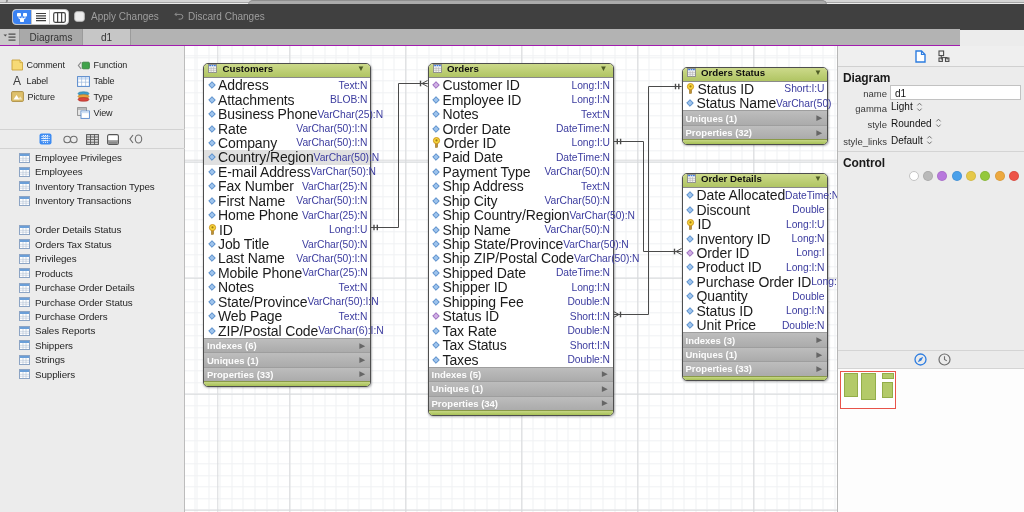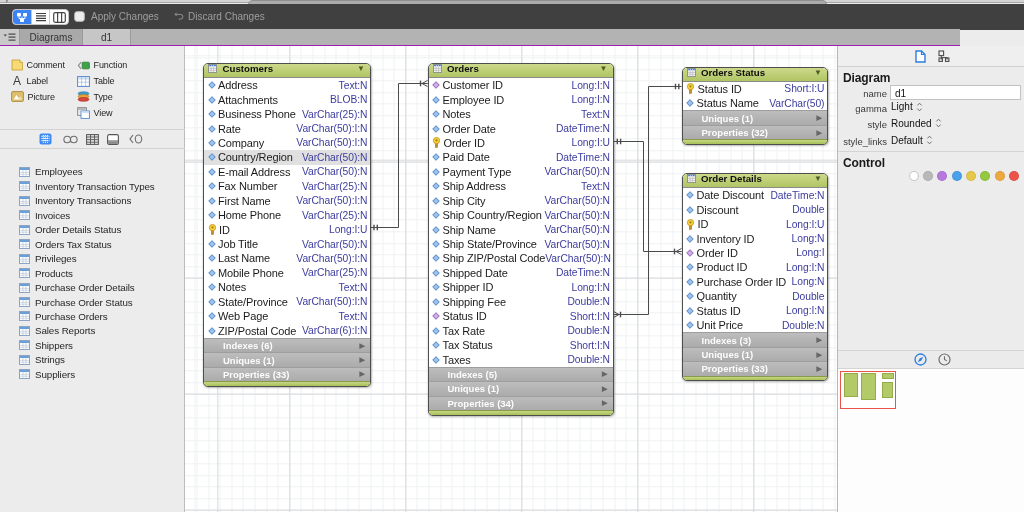--- a/index.html
+++ b/index.html
@@ -38,23 +38,23 @@
  repeating-linear-gradient(to bottom,#eff1f3 0 1px,transparent 1px 11.6px);
 background-position:104.3px 0,0 115.7px,11.5px 0,0 11.3px;}
 
 .tbl{position:absolute;background:#fff;border:1px solid #4e4e4e;border-radius:5px;box-shadow:0.5px 1px 2px rgba(0,0,0,0.28)}
 .thead{height:14.0px;background:linear-gradient(#ccd98a,#b0c563);border-bottom:1px solid #8a8a8a;border-radius:4px 4px 0 0;display:flex;align-items:center;padding:0 4px 4px 4px}
 .tname{font-size:9.7px;font-weight:bold;color:#0e0e0e;margin-left:5.5px;flex:1}
 .tarr{font-size:8px;color:#4e5c26;margin-right:1px}
 .trow{height:14.45px;display:flex;align-items:center;padding:0 2.5px 0 3.5px;background:#fff}
 .trow.hl{background:#e0e0e0}
 .fic{flex:none;margin-right:2.5px}
-.fn{font-size:11px;color:#1b1b1b;flex:1;white-space:nowrap;letter-spacing:-0.12px}
+.fn{font-size:14px;color:#1b1b1b;flex:1;white-space:nowrap;letter-spacing:-0.12px}
 .ft{font-size:10.3px;color:#3c3c9f;white-space:nowrap;letter-spacing:-0.05px}
-.tfoot{height:14.45px;background:linear-gradient(#bdbdbd,#ababab);border-top:1px solid #9e9e9e;display:flex;align-items:center;padding:0 5px 0 19px;color:#fcfcfc;font-size:9.5px;font-weight:bold}
+.tfoot{height:14.45px;background:linear-gradient(#bdbdbd,#ababab);border-top:1px solid #9e9e9e;display:flex;align-items:center;padding:0 5px 0 3px;color:#fcfcfc;font-size:9.5px;font-weight:bold}
 .tfoot .farr{flex:none;margin-left:auto;font-size:7px;color:#666}
 .tstrip{height:4.5px;background:linear-gradient(#c6d685,#a7c156);border-radius:0 0 4px 4px;border-top:1px solid #8a9a48}
 
 #rpanel{position:absolute;left:837px;top:46px;width:187px;height:466px;background:#ececec;border-left:1px solid #b7b7b7}
 #rptop{position:absolute;left:0;top:0;width:187px;height:21px;background:#efefef;border-bottom:1px solid #d0d0d0;display:flex;align-items:center}
 .rlbl{position:absolute;font-size:9.5px;color:#3a3a3a;text-align:right;left:0;width:49px;white-space:nowrap}
 .rval{position:absolute;left:53px;font-size:10px;color:#111;display:flex;align-items:center;white-space:nowrap}
 .rhdr{position:absolute;left:5px;font-size:12px;font-weight:bold;color:#1a1a1a;letter-spacing:-0.1px}
 #rname{position:absolute;left:52px;top:39px;width:131px;height:15px;border:1px solid #c2c2c2;background:#fff;font-size:10px;color:#111;padding:1.5px 0 0 4px}
 .rsep{position:absolute;left:0;width:187px;border-top:1px solid #d4d4d4}
@@ -188,40 +188,40 @@
           <path d="M0.6 7h10.8" stroke="#565656" stroke-width="1"></path>
           <rect x="1.2" y="7.5" width="9.6" height="2.4" fill="#8a8a8a"></rect>
         </svg>
       </div>
 <div class="stool" style="left:127px;width:18px">
         <svg width="15" height="10" viewBox="0 0 15 10">
           <path d="M4 1 1 5l3 4" stroke="#6e6e6e" stroke-width="1.2" fill="none"></path>
           <ellipse cx="9.5" cy="5" rx="3.2" ry="4" fill="none" stroke="#6e6e6e" stroke-width="1.1"></ellipse>
         </svg>
       </div>
+<div class="slist" style="top:104.3px"><svg width="11" height="10" viewBox="0 0 11 10" style="flex:none">
+          <rect x="0.5" y="0.5" width="10" height="9" fill="#ffffff" stroke="#8ca4c4" stroke-width="1"></rect>
+          <rect x="1" y="1" width="9" height="2" fill="#6b9fd8"></rect>
+          <path d="M1 5.3h9M1 7.2h9M4 3v6M7 3v6" stroke="#b0c0d4" stroke-width="0.6"></path>
+        </svg>Employee Privileges</div>
 <div class="slist" style="top:118.75px"><svg width="11" height="10" viewBox="0 0 11 10" style="flex:none">
           <rect x="0.5" y="0.5" width="10" height="9" fill="#ffffff" stroke="#8ca4c4" stroke-width="1"></rect>
           <rect x="1" y="1" width="9" height="2" fill="#6b9fd8"></rect>
           <path d="M1 5.3h9M1 7.2h9M4 3v6M7 3v6" stroke="#b0c0d4" stroke-width="0.6"></path>
         </svg>Employees</div>
 <div class="slist" style="top:133.2px"><svg width="11" height="10" viewBox="0 0 11 10" style="flex:none">
           <rect x="0.5" y="0.5" width="10" height="9" fill="#ffffff" stroke="#8ca4c4" stroke-width="1"></rect>
           <rect x="1" y="1" width="9" height="2" fill="#6b9fd8"></rect>
           <path d="M1 5.3h9M1 7.2h9M4 3v6M7 3v6" stroke="#b0c0d4" stroke-width="0.6"></path>
         </svg>Inventory Transaction Types</div>
 <div class="slist" style="top:147.64999999999998px"><svg width="11" height="10" viewBox="0 0 11 10" style="flex:none">
           <rect x="0.5" y="0.5" width="10" height="9" fill="#ffffff" stroke="#8ca4c4" stroke-width="1"></rect>
           <rect x="1" y="1" width="9" height="2" fill="#6b9fd8"></rect>
           <path d="M1 5.3h9M1 7.2h9M4 3v6M7 3v6" stroke="#b0c0d4" stroke-width="0.6"></path>
         </svg>Inventory Transactions</div>
-<div class="slist" style="top:162.1px"><svg width="11" height="10" viewBox="0 0 11 10" style="flex:none">
-          <rect x="0.5" y="0.5" width="10" height="9" fill="#ffffff" stroke="#8ca4c4" stroke-width="1"></rect>
-          <rect x="1" y="1" width="9" height="2" fill="#6b9fd8"></rect>
-          <path d="M1 5.3h9M1 7.2h9M4 3v6M7 3v6" stroke="#b0c0d4" stroke-width="0.6"></path>
-        </svg>Invoices</div>
 <div class="slist" style="top:176.55px"><svg width="11" height="10" viewBox="0 0 11 10" style="flex:none">
           <rect x="0.5" y="0.5" width="10" height="9" fill="#ffffff" stroke="#8ca4c4" stroke-width="1"></rect>
           <rect x="1" y="1" width="9" height="2" fill="#6b9fd8"></rect>
           <path d="M1 5.3h9M1 7.2h9M4 3v6M7 3v6" stroke="#b0c0d4" stroke-width="0.6"></path>
         </svg>Order Details Status</div>
 <div class="slist" style="top:191.0px"><svg width="11" height="10" viewBox="0 0 11 10" style="flex:none">
           <rect x="0.5" y="0.5" width="10" height="9" fill="#ffffff" stroke="#8ca4c4" stroke-width="1"></rect>
           <rect x="1" y="1" width="9" height="2" fill="#6b9fd8"></rect>
           <path d="M1 5.3h9M1 7.2h9M4 3v6M7 3v6" stroke="#b0c0d4" stroke-width="0.6"></path>
         </svg>Orders Tax Status</div>
@@ -709,21 +709,21 @@
           </svg>
           <span class="tname">Order Details</span>
           <span class="tarr">▼</span>
         </div>
         <div class="trow">
           <svg class="fic" width="8" height="8" viewBox="0 0 9 9">
             <defs></defs>
             <polygon points="4.5,0.7 8.3,4.5 4.5,8.3 0.7,4.5" fill="#5e95d8" stroke="#447ab8" stroke-width="0.6"></polygon>
             <polygon points="4.5,1.8 7.2,4.5 4.5,7.2 1.8,4.5" fill="#aacdf0" opacity="0.85"></polygon>
           </svg>
-          <span class="fn">Date Discount</span>
+          <span class="fn">Date Allocated</span>
           <span class="ft">DateTime:N</span>
         </div>
         <div class="trow">
           <svg class="fic" width="8" height="8" viewBox="0 0 9 9">
             <defs></defs>
             <polygon points="4.5,0.7 8.3,4.5 4.5,8.3 0.7,4.5" fill="#5e95d8" stroke="#447ab8" stroke-width="0.6"></polygon>
             <polygon points="4.5,1.8 7.2,4.5 4.5,7.2 1.8,4.5" fill="#aacdf0" opacity="0.85"></polygon>
           </svg>
           <span class="fn">Discount</span>
           <span class="ft">Double</span>

